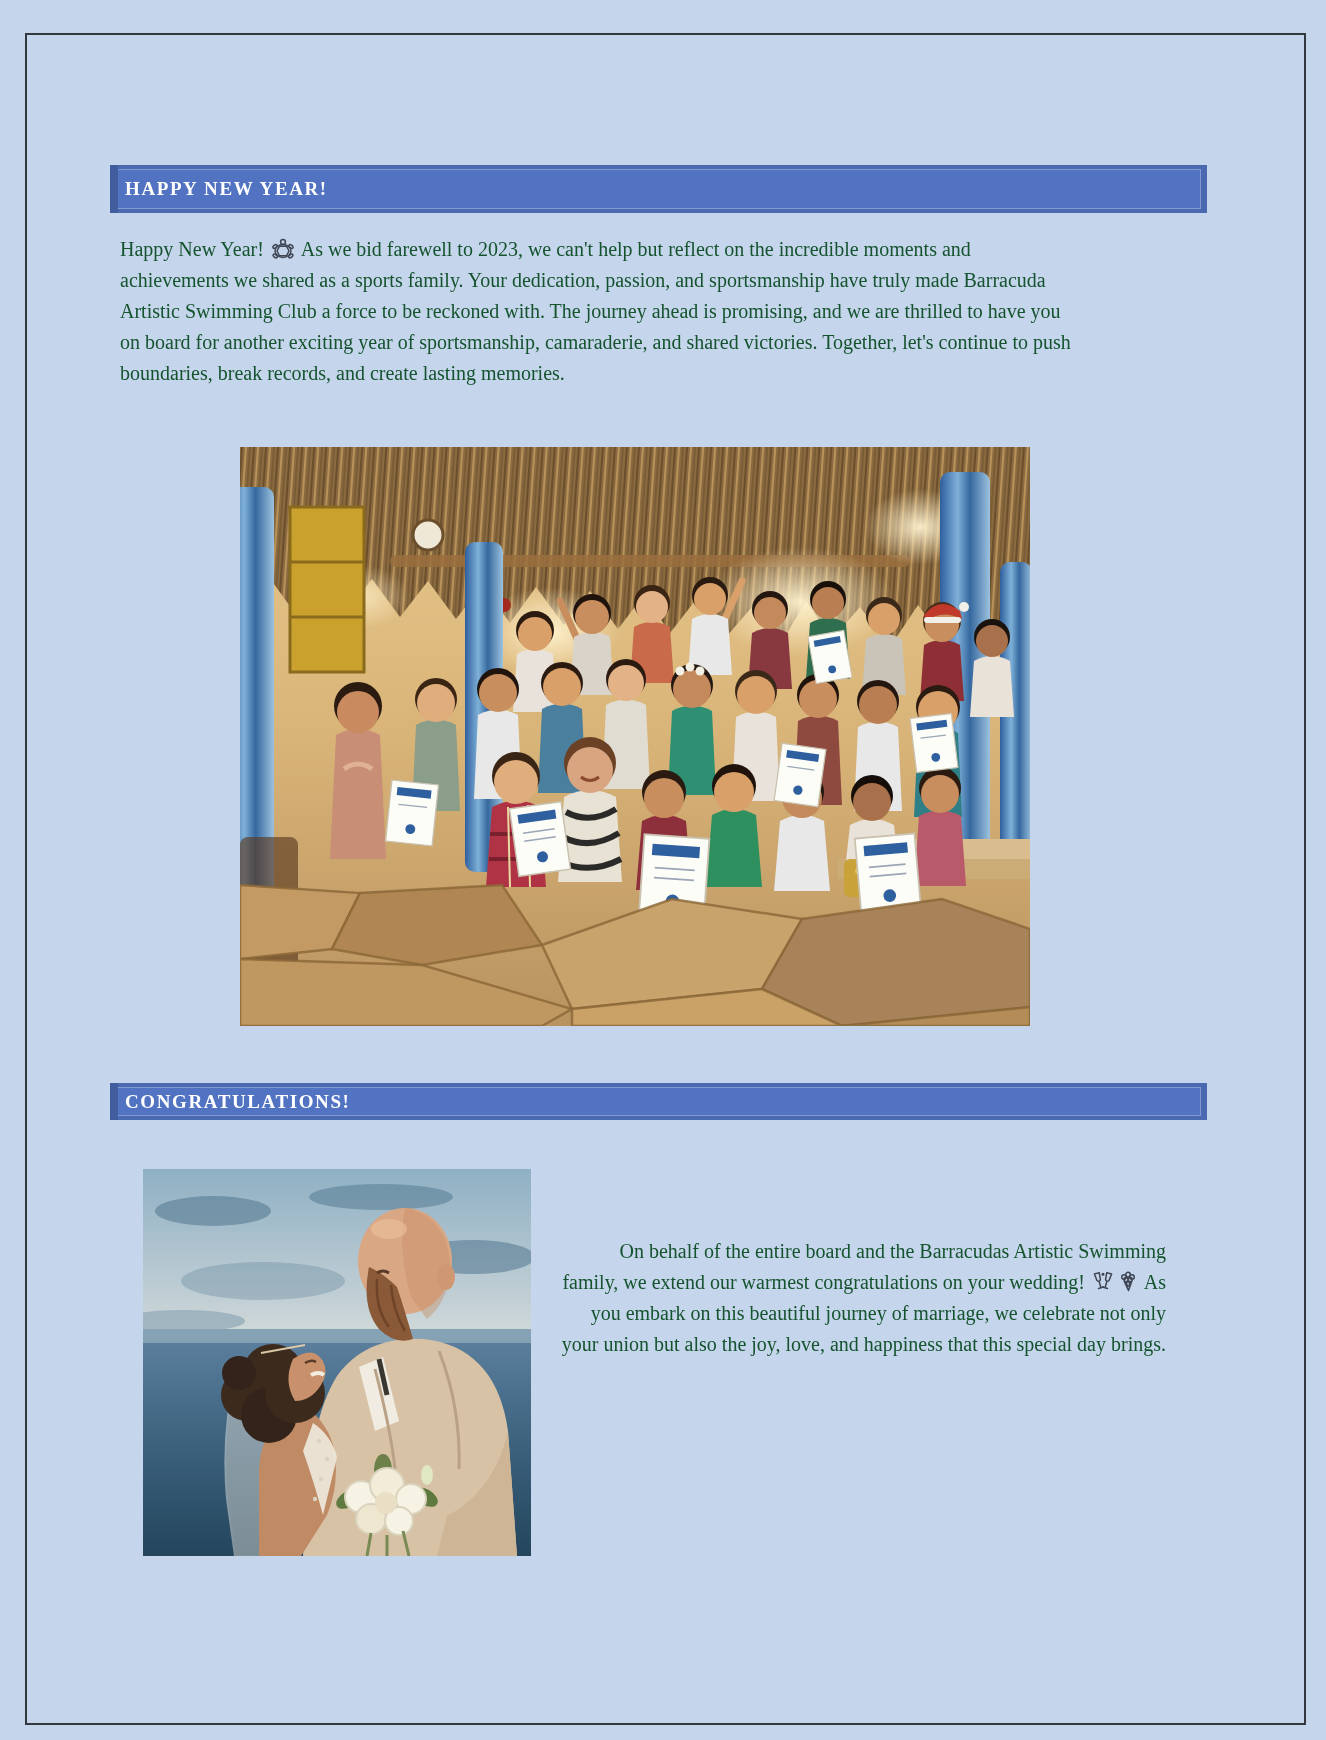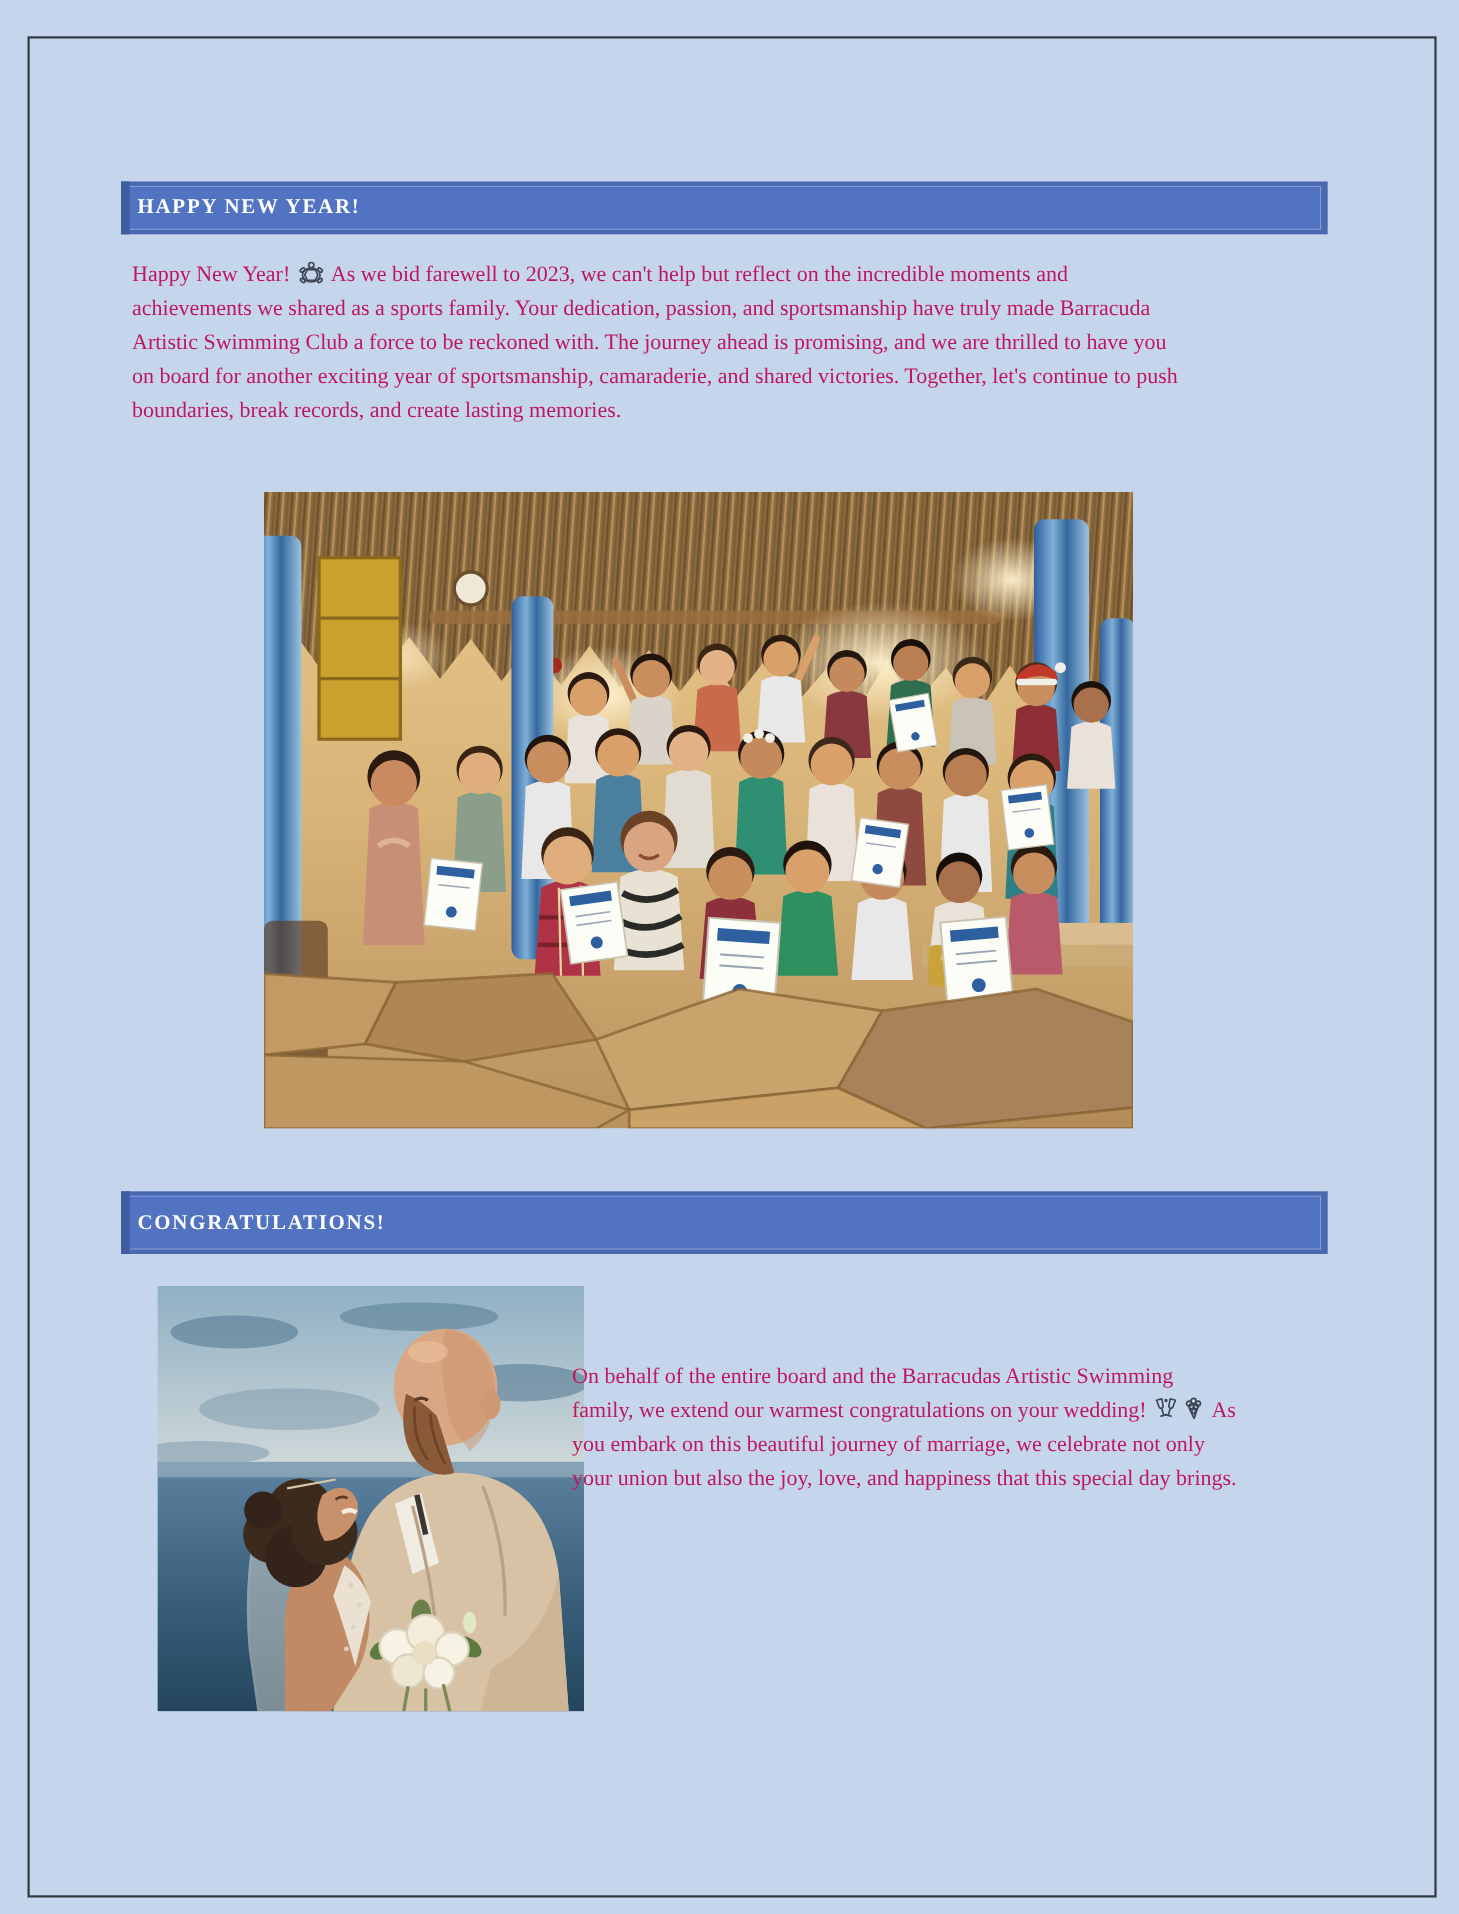--- a/index.html
+++ b/index.html
@@ -34,34 +34,34 @@
     display:flex;align-items:center;
   }
   .banner h2{
     margin:0;padding-left:7px;
     color:#ffffff;font-size:19px;font-weight:700;
     letter-spacing:1.6px;
   }
   
   .para{
     position:absolute;
-    color:#be185d;font-size:20px;line-height:31px;
+    color:#14532d;font-size:20px;line-height:31px;
     text-align:left;
   }
   .para-1{left:120px;top:214px;width:962px;}
-  .para-2{left:520px;top:1216px;width:606px;}
+  .para-2{left:560px;top:1216px;width:606px;text-align:right;}
   .emoji-icon{display:inline-block;vertical-align:-4px;margin:0 2px;}
   .emoji-icon svg{display:block;}
   
   .photo{position:absolute;overflow:hidden;}
   .photo svg{display:block;}
   .photo-group{left:240px;top:447px;width:790px;height:579px;}
   .photo-wedding{left:143px;top:1169px;width:388px;height:387px;}
   .banner-1{top:165px;}
-  .banner-2{top:1083px;height:57px;}
+  .banner-2{top:1083px;height:37px;}
 </style>
 </head>
 <body>
 
 <div class="page">
   <div class="page-border"></div>
 
   <div class="banner banner-1">
     <div class="edge-strip"></div>
     <div class="inner">

